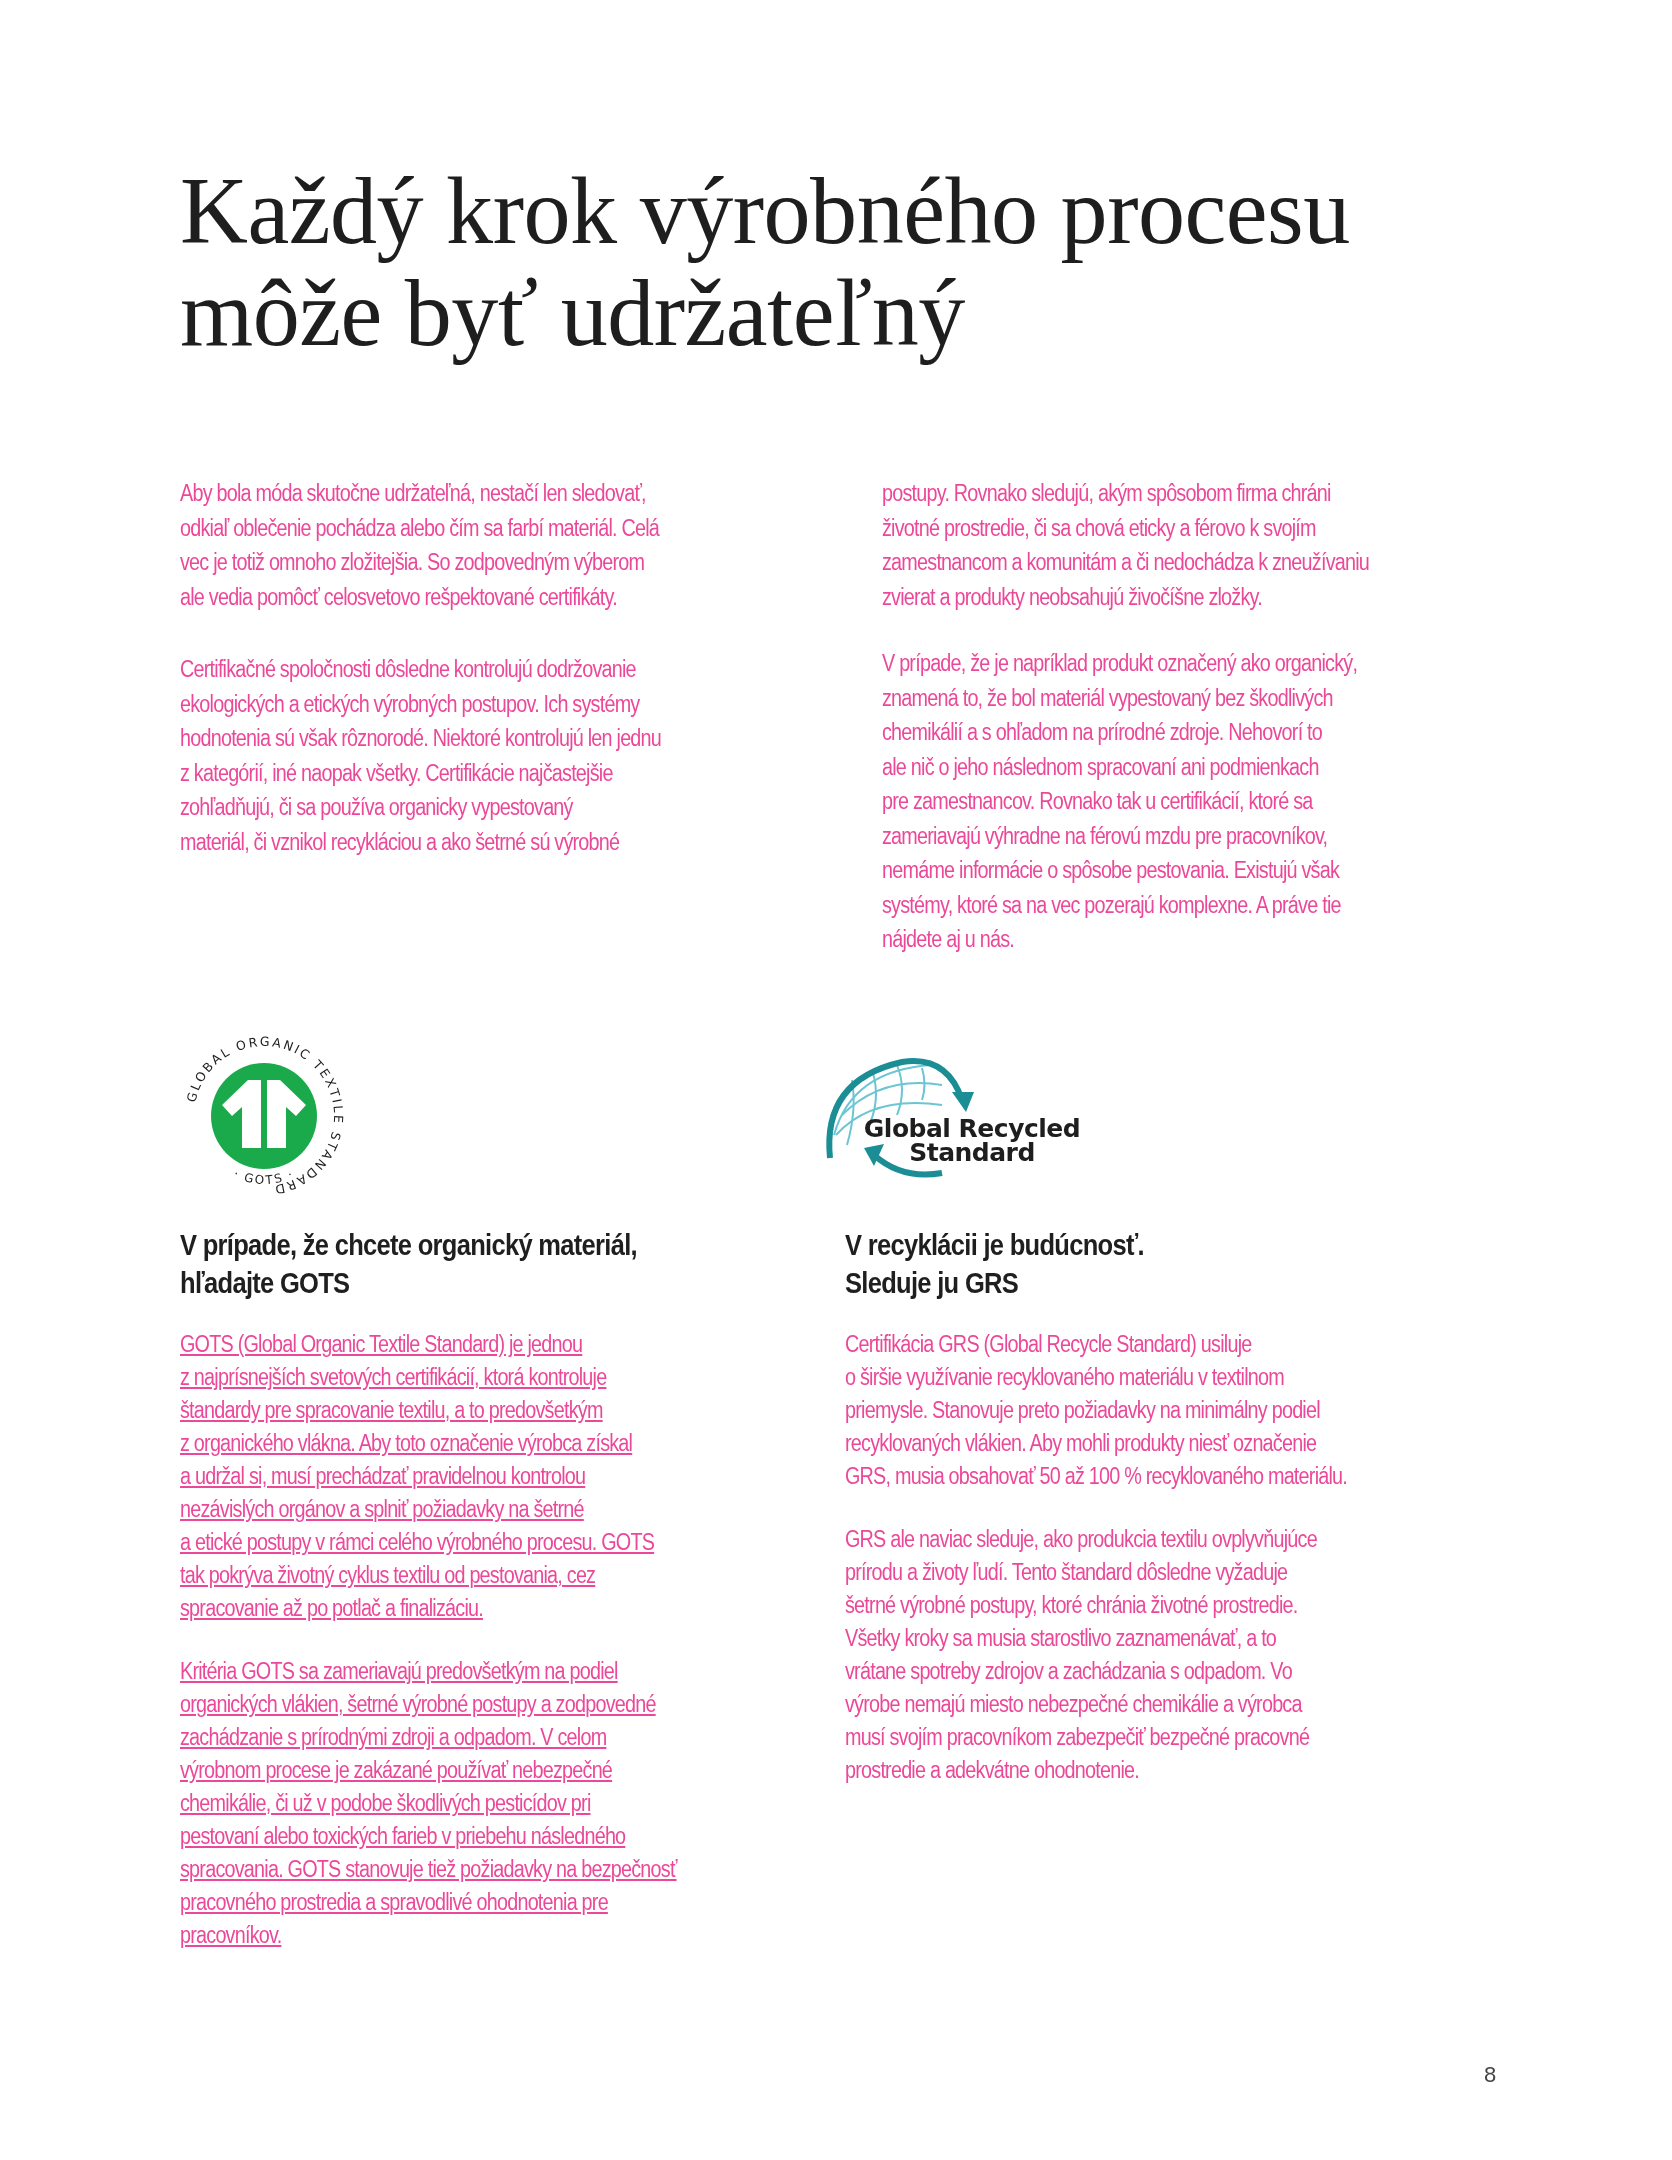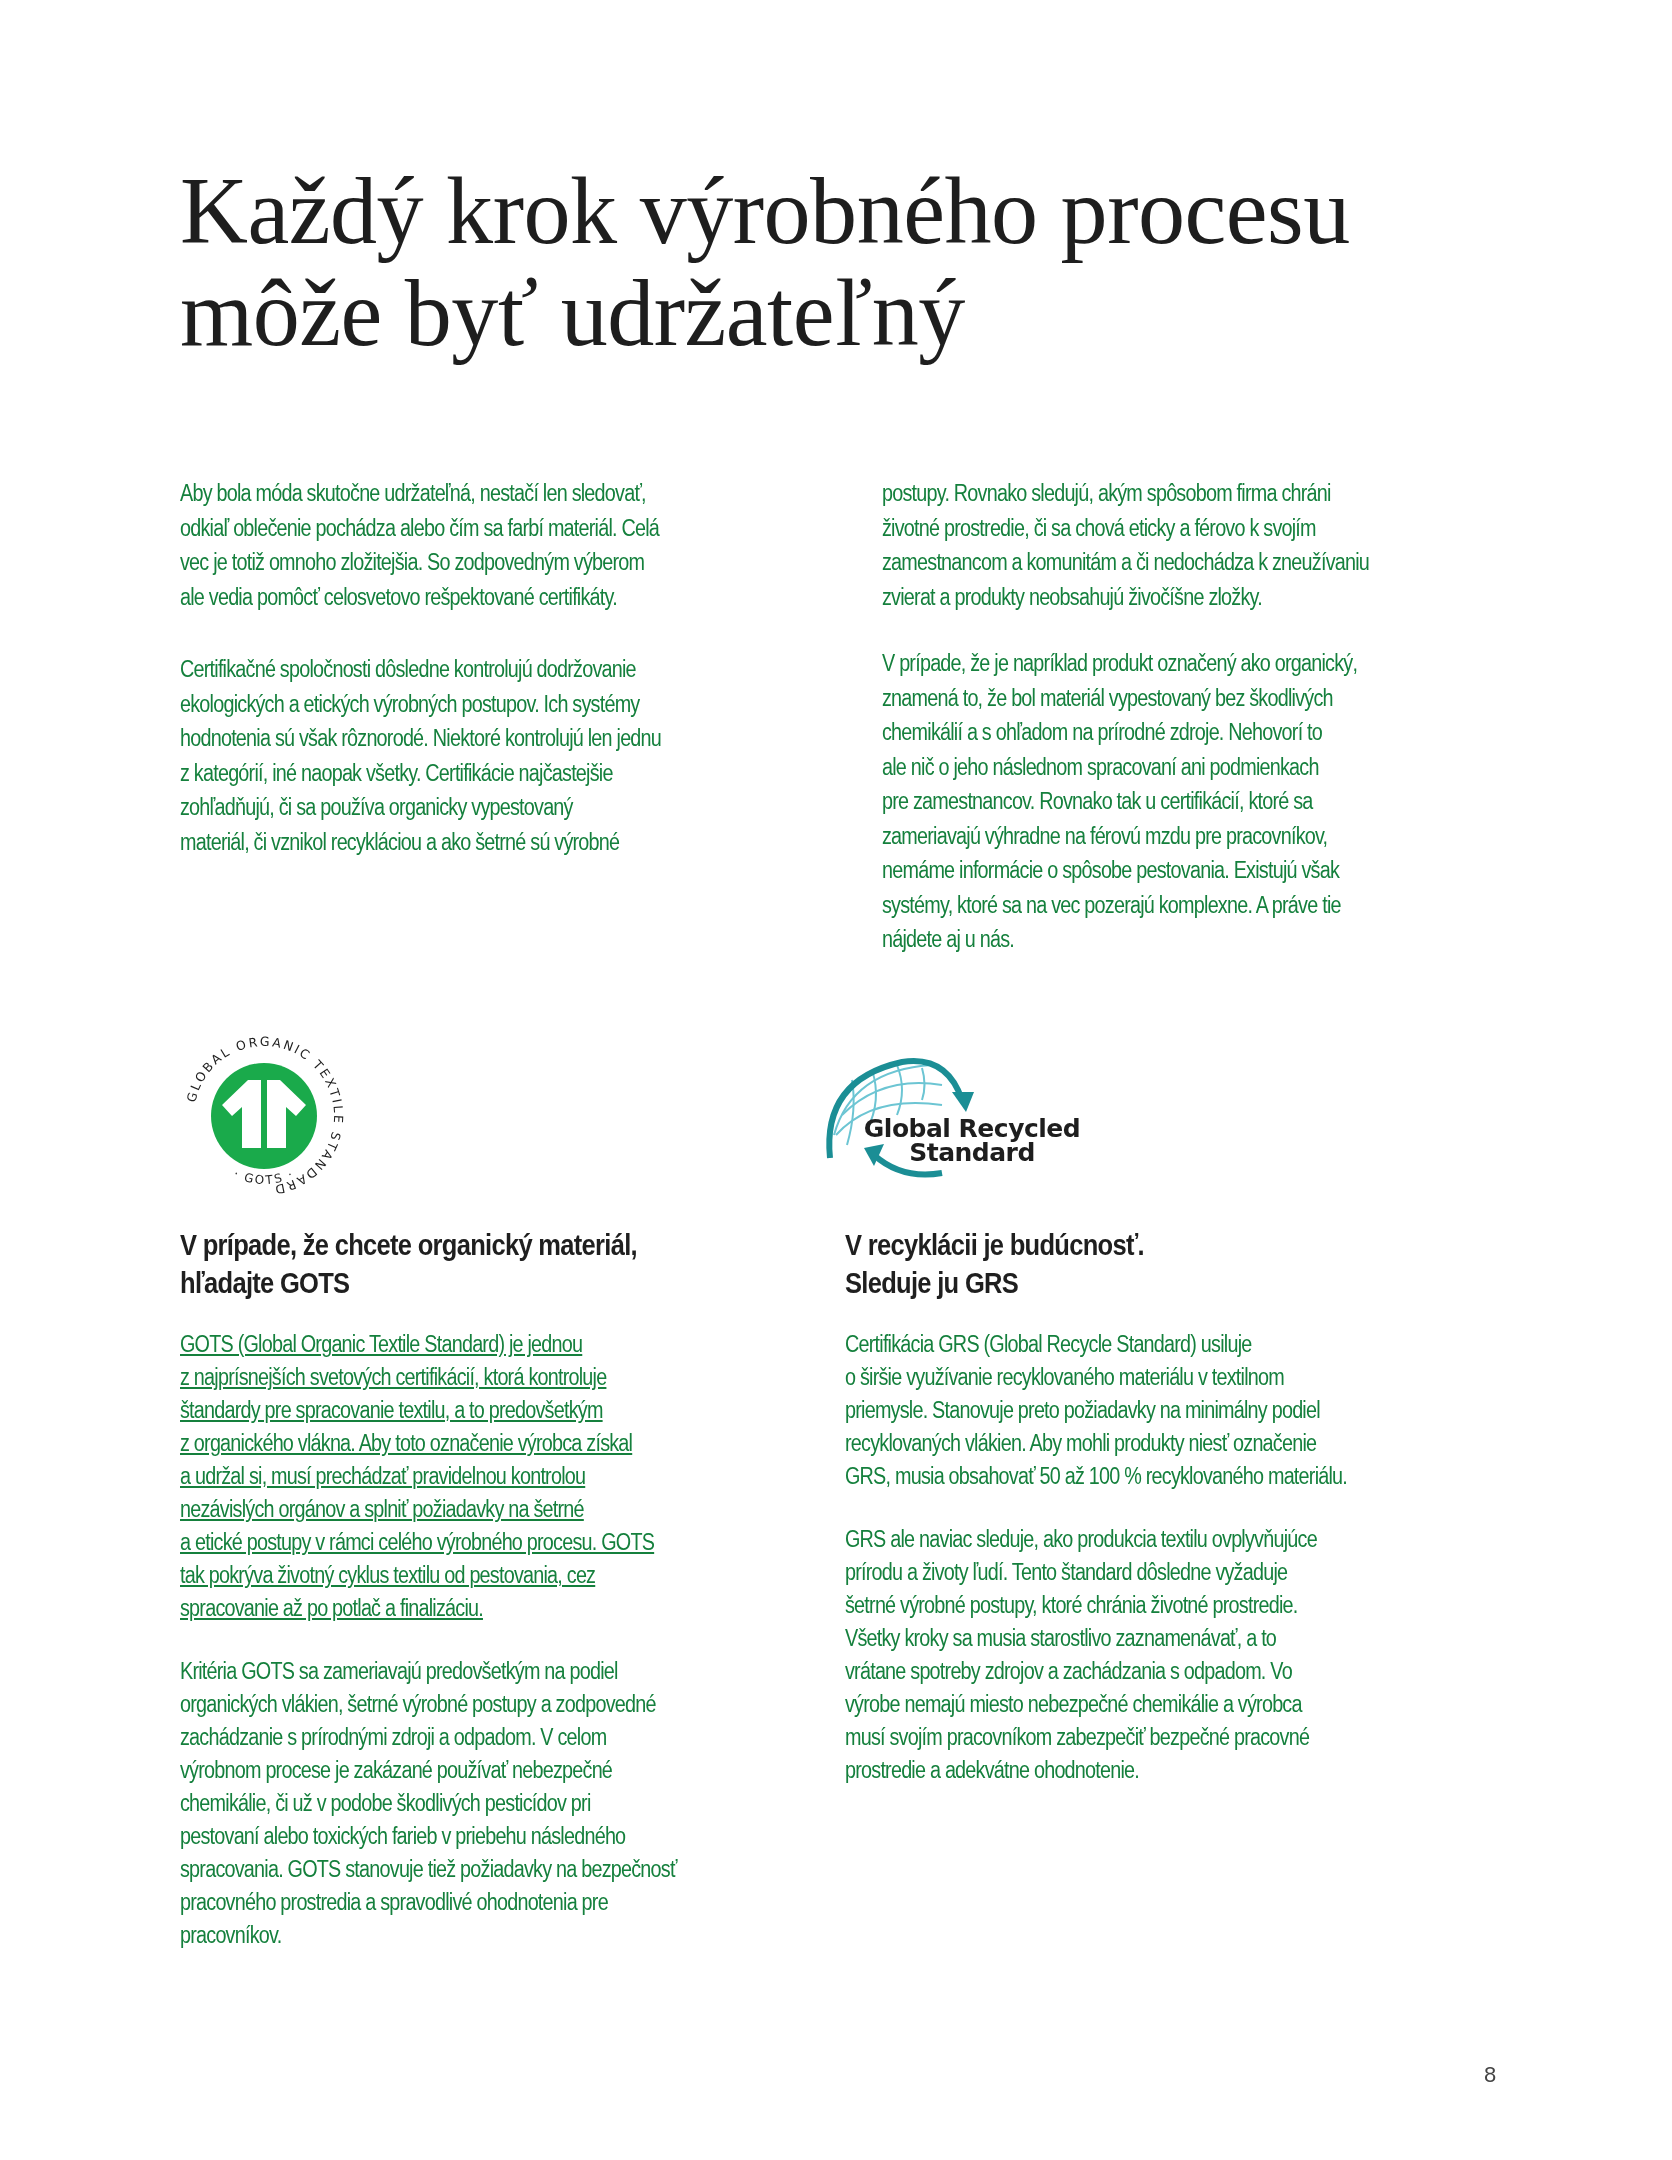--- a/index.html
+++ b/index.html
@@ -7,21 +7,21 @@
   .title {
     position: absolute; left: 180px; top: 160px; width: 1350px;
     font-family: "Liberation Serif", "DejaVu Serif", serif;
     font-size: 96px; line-height: 102px; color: #1e1e1e; font-weight: normal;
     letter-spacing: -0.5px; margin: 0;
   }
   .title span { display: block; white-space: nowrap; }
   .block { position: absolute; width: 660px; }
   .body-text {
     font-family: "Liberation Sans", "DejaVu Sans", sans-serif;
-    font-size: 23px; line-height: 34.5px; color: #15803d;
+    font-size: 23px; line-height: 34.5px; color: #ec4899;
     letter-spacing: -0.9px; margin: 0;
   }
   .body-text span { display: block; white-space: nowrap; transform-origin: left center; }
   .heading {
     font-family: "Liberation Sans", "DejaVu Sans", sans-serif;
     font-weight: bold; font-size: 29px; line-height: 38px; color: #1f1f1f;
     letter-spacing: -0.8px; margin: 0;
   }
   .heading span { display: block; white-space: nowrap; }
   .page-number {
@@ -127,21 +127,21 @@
     <span style="transform: scaleX(0.86);">GOTS (Global Organic Textile Standard) je jednou</span>
     <span style="transform: scaleX(0.86);">z najprísnejších svetových certifikácií, ktorá kontroluje</span>
     <span style="transform: scaleX(0.86);">štandardy pre spracovanie textilu, a to predovšetkým</span>
     <span style="transform: scaleX(0.86);">z organického vlákna. Aby toto označenie výrobca získal</span>
     <span style="transform: scaleX(0.86);">a udržal si, musí prechádzať pravidelnou kontrolou</span>
     <span style="transform: scaleX(0.86);">nezávislých orgánov a splniť požiadavky na šetrné</span>
     <span style="transform: scaleX(0.86);">a etické postupy v rámci celého výrobného procesu. GOTS</span>
     <span style="transform: scaleX(0.86);">tak pokrýva životný cyklus textilu od pestovania, cez</span>
     <span style="transform: scaleX(0.86);">spracovanie až po potlač a finalizáciu.</span>
   </p>
-  <p class="body-text" style="margin-top:30px; line-height:33px;">
+  <p class="body-text" style="margin-top:30px; line-height:33px;text-decoration:underline;">
     <span style="transform: scaleX(0.86);">Kritéria GOTS sa zameriavajú predovšetkým na podiel</span>
     <span style="transform: scaleX(0.86);">organických vlákien, šetrné výrobné postupy a zodpovedné</span>
     <span style="transform: scaleX(0.86);">zachádzanie s prírodnými zdroji a odpadom. V celom</span>
     <span style="transform: scaleX(0.86);">výrobnom procese je zakázané používať nebezpečné</span>
     <span style="transform: scaleX(0.86);">chemikálie, či už v podobe škodlivých pesticídov pri</span>
     <span style="transform: scaleX(0.86);">pestovaní alebo toxických farieb v priebehu následného</span>
     <span style="transform: scaleX(0.86);">spracovania. GOTS stanovuje tiež požiadavky na bezpečnosť</span>
     <span style="transform: scaleX(0.86);">pracovného prostredia a spravodlivé ohodnotenia pre</span>
     <span style="transform: scaleX(0.86);">pracovníkov.</span>
   </p>

